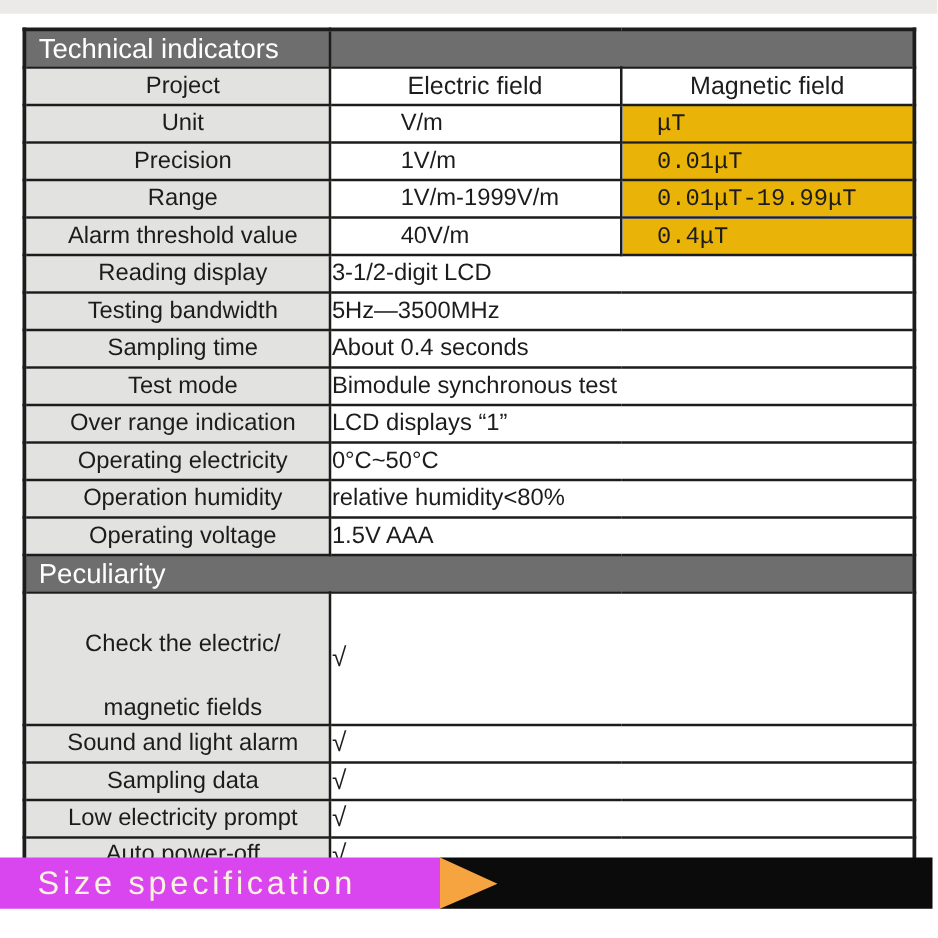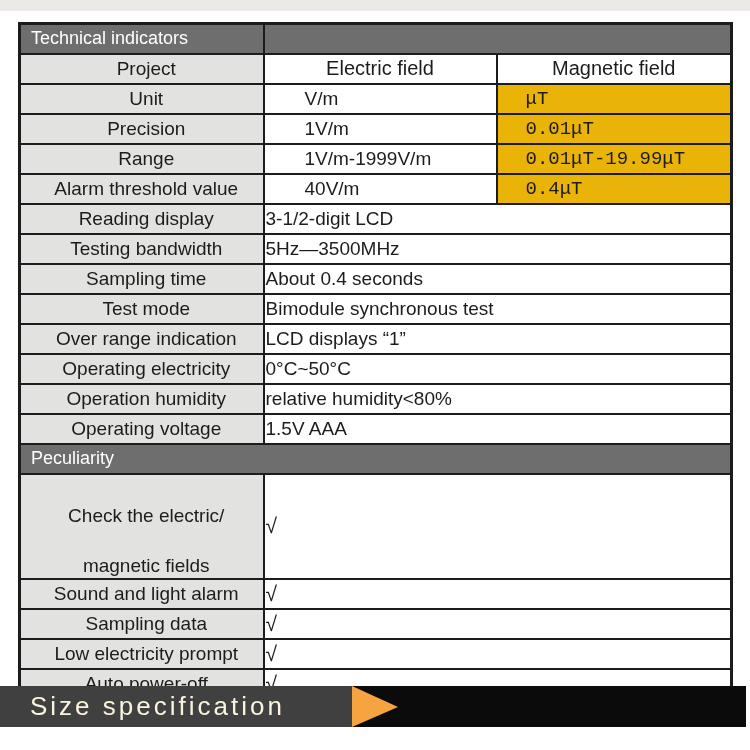--- a/index.html
+++ b/index.html
@@ -28,47 +28,47 @@
     vertical-align:middle;
     overflow:hidden;
     white-space:nowrap;
   }
   tr.row{height:30px;}
   tr.row-tall{height:54px;}
   td.hdr-cell{
     background:#6e6e6e;
     color:#ffffff;
     padding-left:10px;
-    font-size:18px;
+    font-size:22px;
     margin-top:36px;
   }
   td.lbl{
     background:#e2e2e0;
     padding-left:10px;
     text-align:center;
   }
   td.colhead{
     background:#ffffff;
     text-align:center;
     font-size:20px;
     border-radius:14px;
   }
-  td.val2{background:#ffffff;padding-left:40px;}
+  td.val2{background:#ffffff;padding-left:56px;}
   td.val3{background:#eab308;padding-left:28px;font-family:Liberation Mono, monospace;}
   td.valm{background:#ffffff;}
   td.lbl .line{display:block;line-height:1.15;margin-top:29px;}
   .check{font-size:21px;}
 
   .banner-black{
     position:absolute;left:352px;top:686px;width:394px;height:41px;
     background:#0b0b0b;
   }
   .banner-orange{
     position:absolute;left:0;top:686px;width:352px;height:41px;
-    background:#404040;
+    background:#d946ef;
   }
   .banner-arrow{
     position:absolute;left:352px;top:686px;
     width:0;height:0;
     border-top:21px solid transparent;
     border-bottom:20px solid transparent;
     border-left:46px solid #f6a440;
   }
   .banner-text{
     display:block;

